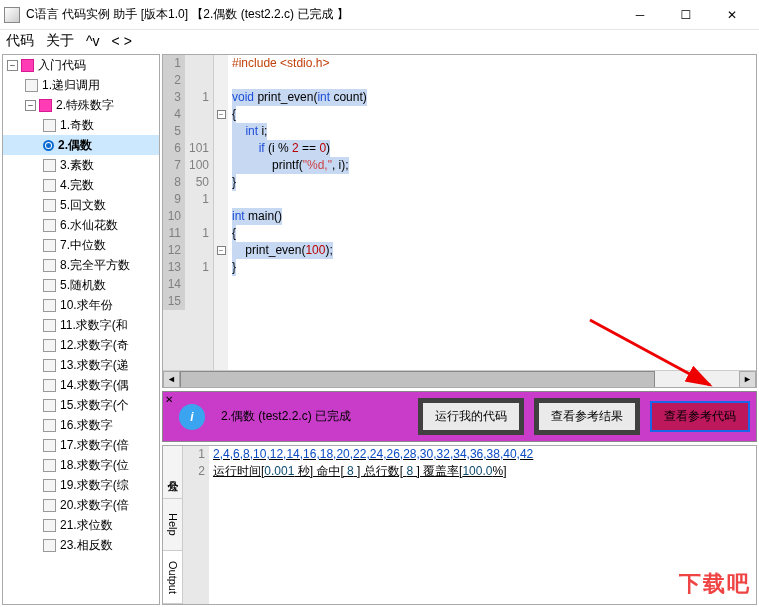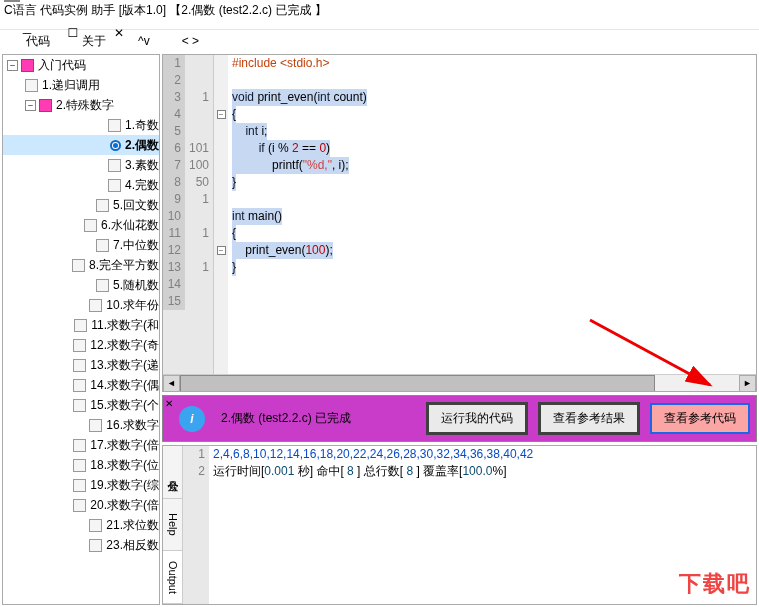--- a/index.html
+++ b/index.html
@@ -1,32 +1,32 @@
 <!DOCTYPE html>
 <html><head>
 <meta charset="utf-8">
 <style>
 * { margin: 0; padding: 0; box-sizing: border-box; font-family: "Microsoft YaHei", sans-serif; font-size: 12px; }
 body { width: 759px; height: 607px; background: #fff; overflow: hidden; position: relative; }
 
-.titlebar { height: 30px; display: flex; padding: 0 4px; background: #fff; border-bottom: 1px solid #e5e5e5; flex-direction: column; }
+.titlebar { height: 30px; display: flex; align-items: center; padding: 0 4px; background: #fff; border-bottom: 1px solid #e5e5e5; }
 .app-icon { width: 16px; height: 16px; border: 1px solid #888; margin-right: 6px; background: linear-gradient(135deg,#fff,#ccc); }
 .title-text { flex: 1; font-size: 12px; color: #000; }
 .win-btns { display: flex; }
 .win-btn { width: 46px; height: 28px; display: flex; align-items: center; justify-content: center; color: #000; cursor: pointer; }
 
 .menubar { height: 22px; display: flex; align-items: center; padding: 0 6px; gap: 12px; background: #fff; }
-.menu-item { cursor: pointer; font-size: 12px; color: #000; margin-left: 20px; }
+.menu-item { cursor: pointer; font-size: 14px; color: #000; }
 
 .main-area { display: flex; height: 555px; }
 
 .tree-panel { width: 158px; border: 1px solid #aaa; overflow-y: auto; overflow-x: hidden; background: #fff; margin: 2px; }
 .tree-node { display: flex; align-items: center; height: 20px; padding-left: 4px; cursor: pointer; white-space: nowrap; }
 .tree-node.level-1 { padding-left: 22px; }
-.tree-node.level-2 { padding-left: 40px; justify-content: flex-end; }
+.tree-node.level-2 { padding-left: 40px; }
 .expander { width: 11px; height: 11px; border: 1px solid #888; background: #fff; display: flex; align-items: center; justify-content: center; font-size: 9px; line-height: 1; margin-right: 3px; color: #444; font-family: monospace; }
 .node-icon { width: 13px; height: 13px; margin-right: 4px; border: 1px solid #999; }
 .node-icon.pink { background: #ff3cb4; border-color: #d61a94; }
 .node-icon.light { background: #f5f5f5; }
 .tree-node.selected { background: #cce8ff; font-weight: bold; }
 .node-label { font-size: 12px; color: #000; }
 .radio-dot { width: 11px; height: 11px; border: 2px solid #0a6bd1; border-radius: 50%; background: #fff; position: relative; margin-right: 4px; flex-shrink: 0; }
 .radio-dot::after { content: ''; position: absolute; top: 1px; left: 1px; width: 5px; height: 5px; background: #0a6bd1; border-radius: 50%; }
 
 .right-area { flex: 1; display: flex; flex-direction: column; margin: 2px 2px 2px 0; }
@@ -37,46 +37,46 @@
 .gut-col { display: flex; flex-direction: column; text-align: right; padding: 0 4px; }
 .gut-col.ln { background: #d0d0d0; min-width: 22px; color: #808080; }
 .gut-col.hc { min-width: 28px; color: #808080; }
 .gut-col div { height: 17px; line-height: 17px; }
 .fold-col { width: 14px; background: #f0f0f0; display: flex; flex-direction: column; align-items: center; }
 .fold-col div { height: 17px; display: flex; align-items: center; justify-content: center; }
 .fold-box { width: 9px; height: 9px; border: 1px solid #808080; background: #fff; font-size: 8px; line-height: 7px; text-align: center; color: #555; }
 .code-col { flex: 1; padding-left: 4px; }
 .code-line { height: 17px; line-height: 17px; white-space: pre; }
 .hl { background: #c7d8f2; display: inline-block; }
-.kw { color: #0f172a; }
+.kw { color: #1d4ed8; }
 .str { color: #c44; }
 .inc { color: #c2410c; }
 .num { color: #b00; }
 
 .hscroll { height: 17px; background: #f0f0f0; border-top: 1px solid #ccc; display: flex; align-items: center; }
 .hscroll .arrow { width: 17px; height: 17px; background: #dadada; border: 1px solid #aaa; display: flex; align-items: center; justify-content: center; font-size: 9px; cursor: pointer; }
 .hscroll .track { flex: 1; height: 17px; background: #f0f0f0; position: relative; }
 .hscroll .thumb { position: absolute; left: 0; top: 0; width: 85%; height: 17px; background: #c0c0c0; border: 1px solid #888; }
 
 .status-strip { display: flex; align-items: center; background: #c93cc9; padding: 6px; gap: 10px; border: 1px solid #888; margin-top: 3px; position: relative; }
 .close-mini { position: absolute; left: 2px; top: 2px; font-size: 10px; color: #000; cursor: pointer; }
 .info-icon { width: 26px; height: 26px; border-radius: 50%; background: #3aa4f0; display: flex; align-items: center; justify-content: center; color: #fff; font-style: italic; font-weight: bold; margin-left: 10px; }
 .status-text { color: #000; flex: 1; margin-left: 6px; }
-.action-btn { background: #eaeaea; border: 3px solid #404040; padding: 5px 12px; cursor: pointer; font-size: 12px; }
-.action-btn.focus { border: 2px solid #1a66e8; background: #fca5a5; }
+.action-btn { background: #eaeaea; border: 5px solid #404040; padding: 5px 12px; cursor: pointer; font-size: 12px; }
+.action-btn.focus { border: 2px solid #1a66e8; background: #be185d; }
 
 .output-panel { height: 160px; border: 1px solid #aaa; display: flex; margin-top: 3px; }
 .side-tabs { width: 20px; display: flex; flex-direction: column; background: #f4f4f4; border-right: 1px solid #ccc; }
 .vtab { flex: 1; writing-mode: vertical-rl; text-orientation: mixed; display: flex; align-items: center; justify-content: center; border-bottom: 1px solid #ccc; cursor: pointer; font-size: 11px; padding: 8px 2px; }
 .vtab.active { background: #fff; }
 .out-body { flex: 1; display: flex; overflow: auto; font-family: "Courier New", monospace; font-size: 13px; }
 .out-gutter { width: 26px; background: #e8e8e8; text-align: right; padding: 0 4px; color: #808080; }
 .out-gutter div { height: 17px; line-height: 17px; }
 .out-content { flex: 1; padding-left: 4px; }
-.out-line { height: 17px; line-height: 17px; white-space: nowrap; }
+.out-line { height: 17px; line-height: 17px; white-space: nowrap; text-decoration: underline; }
 .out-num { color: #0a4bc4; }
 .bracket-num { color: #0c4a6e; }
 
 .arrow-annot { position: absolute; top: 310px; left: 580px; pointer-events: none; }
 .watermark { position: absolute; bottom: 8px; right: 8px; color: #ef4444; font-size: 22px; font-weight: bold; letter-spacing: 2px; pointer-events: none; }
 </style>
 </head>
 <body>
 
 <div class="titlebar">

